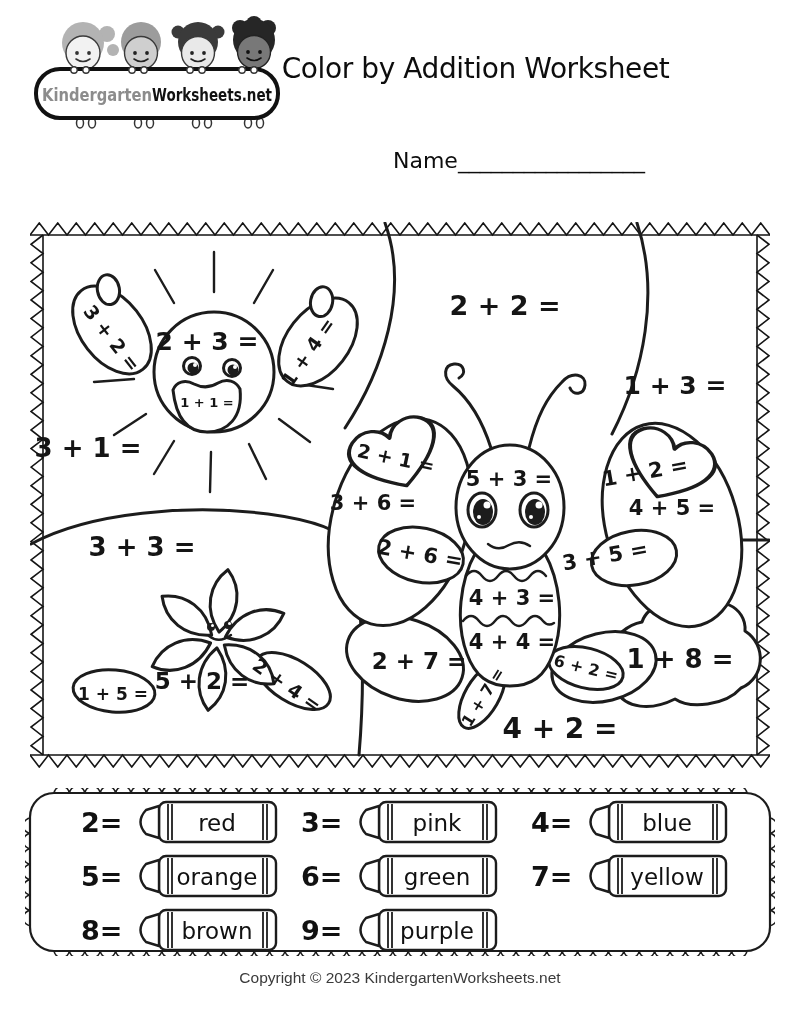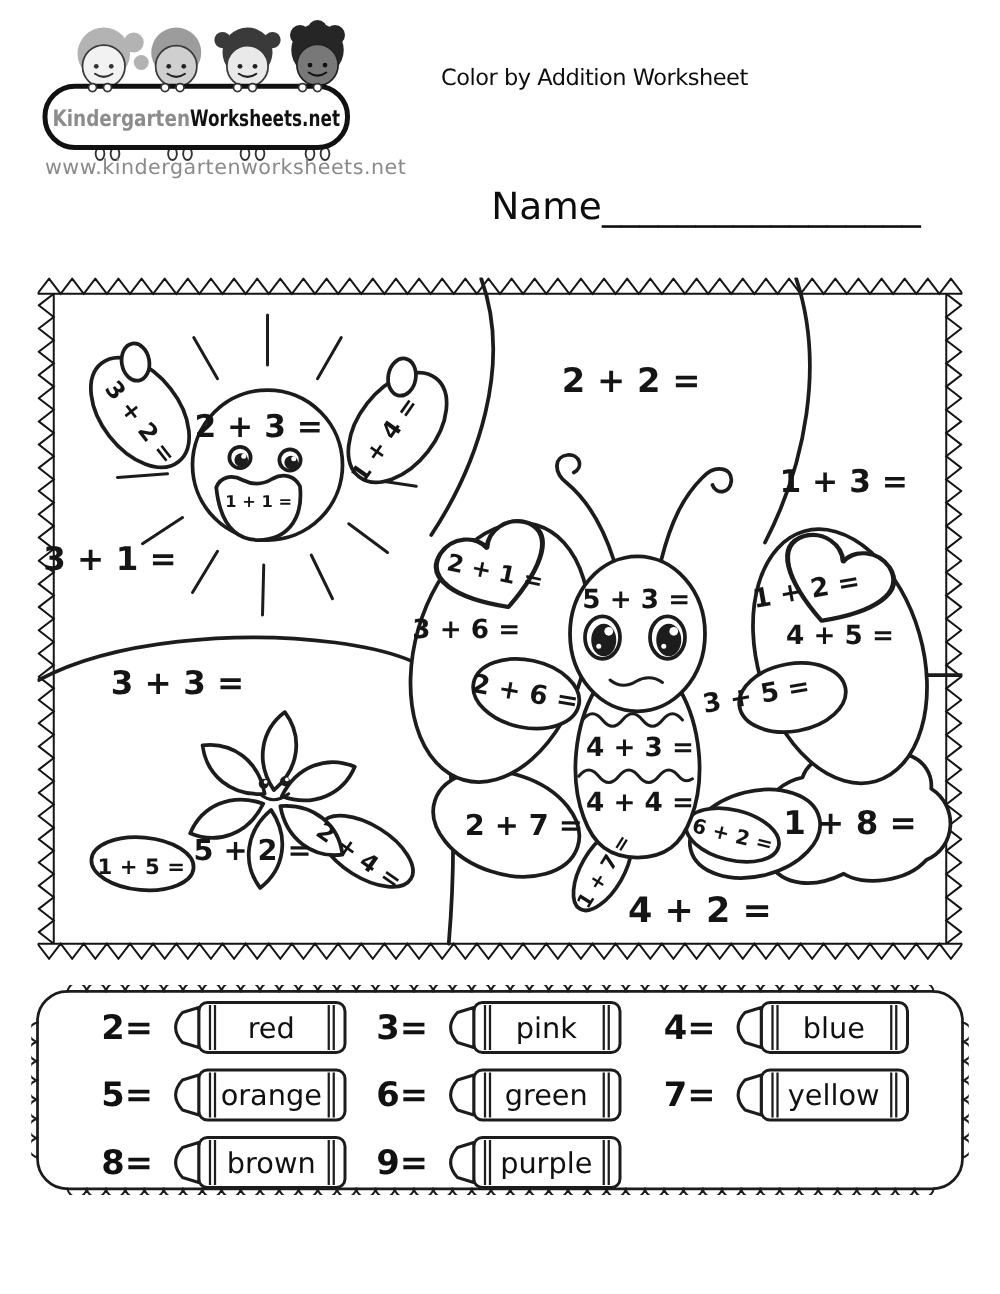--- a/index.html
+++ b/index.html
@@ -1,23 +1,23 @@
 <!DOCTYPE html>
 <html><head>
 <meta charset="utf-8">
 <style>
   html,body{margin:0;padding:0;background:#fff;}
   #page{position:relative;width:800px;height:1035px;background:#fff;overflow:hidden;
         font-family:"DejaVu Sans",sans-serif;color:#111;}
   .abs{position:absolute;}
   
-  #page-title{left:278px;top:52px;width:395px;text-align:center;font-size:18px;
+  #page-title{left:278px;top:52px;width:395px;text-align:center;font-size:28px;
               letter-spacing:-0.4px;color:#0d0d0d;}
   #site-url{left:36px;top:124px;font-size:16.5px;color:#8a8a8a;letter-spacing:0.4px;}
-  #name-row{left:393px;top:148px;font-size:30px;color:#0d0d0d;white-space:nowrap;}
+  #name-row{left:393px;top:148px;font-size:22px;color:#0d0d0d;white-space:nowrap;}
   
   #pic{left:30px;top:222px;}
   .ink{fill:#fff;stroke:#1c1c1c;stroke-width:3;stroke-linejoin:round;stroke-linecap:round;}
   .open{fill:none;stroke:#1c1c1c;stroke-width:3;stroke-linejoin:round;stroke-linecap:round;}
   .thin{fill:none;stroke:#1c1c1c;stroke-width:2.4;stroke-linecap:round;}
   .dark{fill:#1c1c1c;stroke:none;}
   .white{fill:#fff;stroke:none;}
   #problems text{font-family:"DejaVu Sans",sans-serif;font-weight:700;fill:#151515;
                  text-anchor:middle;dominant-baseline:central;}
   
@@ -94,21 +94,20 @@
         <circle cx="116" cy="58" r="3.2"></circle>
       <circle cx="162" cy="58" r="3.2"></circle>
         <circle cx="174" cy="58" r="3.2"></circle>
       <circle cx="214" cy="58" r="3.2"></circle>
         <circle cx="226" cy="58" r="3.2"></circle>
     </g>
     <text x="14" y="89" font-family="DejaVu Sans" font-size="18" font-weight="700">
       <tspan fill="#8c8c8c" textLength="110" lengthAdjust="spacingAndGlyphs">Kindergarten</tspan><tspan fill="#111" textLength="120" lengthAdjust="spacingAndGlyphs">Worksheets.net</tspan>
     </text>
   </svg>
-  <div class="abs" id="site-url">www.kindergartenworksheets.net</div>
 
   <div class="abs" id="page-title">Color by Addition Worksheet</div>
 
   <div class="abs" id="name-row"><span>Name</span><span>_________________</span></div>
 
   <svg class="abs" id="pic" width="740" height="546" viewBox="0 0 740 546">
 
     <g id="frame" fill="none" stroke="#151515" stroke-width="1.6">
       <path id="zz-top" d="M0,13 L9.25,1 L18.5,13 L27.75,1 L37,13 L46.25,1 L55.5,13 L64.75,1 L74,13 L83.25,1 L92.5,13 L101.75,1 L111,13 L120.25,1 L129.5,13 L138.75,1 L148,13 L157.25,1 L166.5,13 L175.75,1 L185,13 L194.25,1 L203.5,13 L212.75,1 L222,13 L231.25,1 L240.5,13 L249.75,1 L259,13 L268.25,1 L277.5,13 L286.75,1 L296,13 L305.25,1 L314.5,13 L323.75,1 L333,13 L342.25,1 L351.5,13 L360.75,1 L370,13 L379.25,1 L388.5,13 L397.75,1 L407,13 L416.25,1 L425.5,13 L434.75,1 L444,13 L453.25,1 L462.5,13 L471.75,1 L481,13 L490.25,1 L499.5,13 L508.75,1 L518,13 L527.25,1 L536.5,13 L545.75,1 L555,13 L564.25,1 L573.5,13 L582.75,1 L592,13 L601.25,1 L610.5,13 L619.75,1 L629,13 L638.25,1 L647.5,13 L656.75,1 L666,13 L675.25,1 L684.5,13 L693.75,1 L703,13 L712.25,1 L721.5,13 L730.75,1 L740,13"></path>
       <path id="zz-bottom" d="M0,13 L9.25,1 L18.5,13 L27.75,1 L37,13 L46.25,1 L55.5,13 L64.75,1 L74,13 L83.25,1 L92.5,13 L101.75,1 L111,13 L120.25,1 L129.5,13 L138.75,1 L148,13 L157.25,1 L166.5,13 L175.75,1 L185,13 L194.25,1 L203.5,13 L212.75,1 L222,13 L231.25,1 L240.5,13 L249.75,1 L259,13 L268.25,1 L277.5,13 L286.75,1 L296,13 L305.25,1 L314.5,13 L323.75,1 L333,13 L342.25,1 L351.5,13 L360.75,1 L370,13 L379.25,1 L388.5,13 L397.75,1 L407,13 L416.25,1 L425.5,13 L434.75,1 L444,13 L453.25,1 L462.5,13 L471.75,1 L481,13 L490.25,1 L499.5,13 L508.75,1 L518,13 L527.25,1 L536.5,13 L545.75,1 L555,13 L564.25,1 L573.5,13 L582.75,1 L592,13 L601.25,1 L610.5,13 L619.75,1 L629,13 L638.25,1 L647.5,13 L656.75,1 L666,13 L675.25,1 L684.5,13 L693.75,1 L703,13 L712.25,1 L721.5,13 L730.75,1 L740,13" transform="translate(0,546) scale(1,-1)"></path>
@@ -344,14 +343,15 @@
         <line class="ln2" x1="39" y1="8" x2="39" y2="44"></line>
           <line class="ln2" x1="43" y1="8" x2="43" y2="44"></line>
         <line class="ln2" x1="134" y1="8" x2="134" y2="44"></line>
           <line class="ln2" x1="138" y1="8" x2="138" y2="44"></line>
         <text class="crayon-label" x="88" y="27">purple</text>
       </svg>
     </div>
   </div>
 
   <div class="abs" id="footer">
+    <div>Copyright © 2023 KindergartenWorksheets.net</div>
   </div>
 </div>
 
 </body></html>

